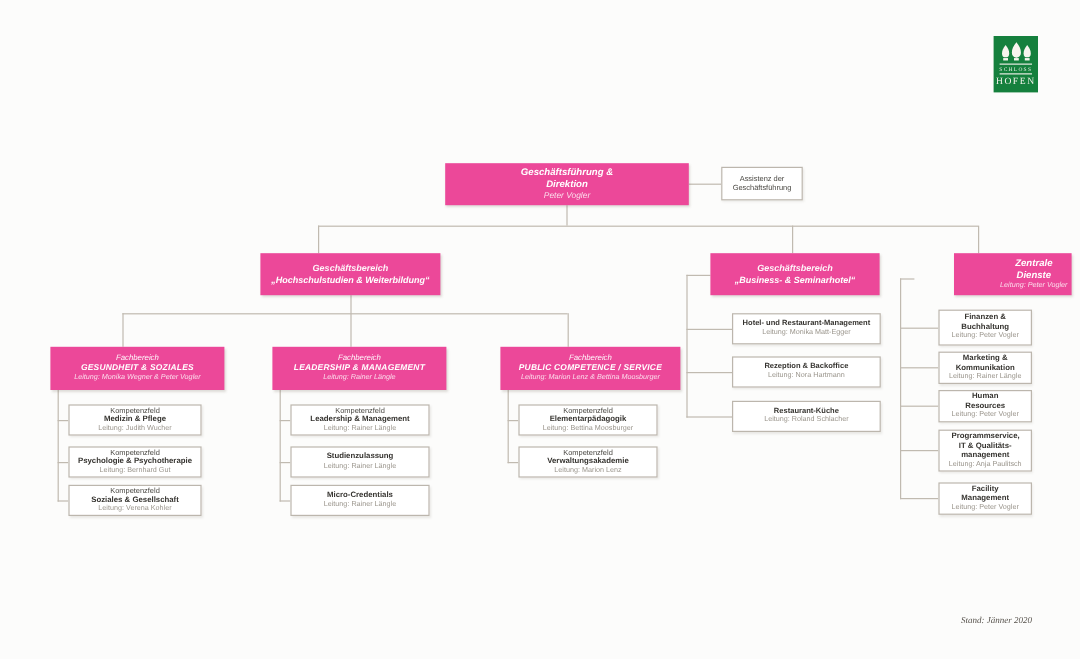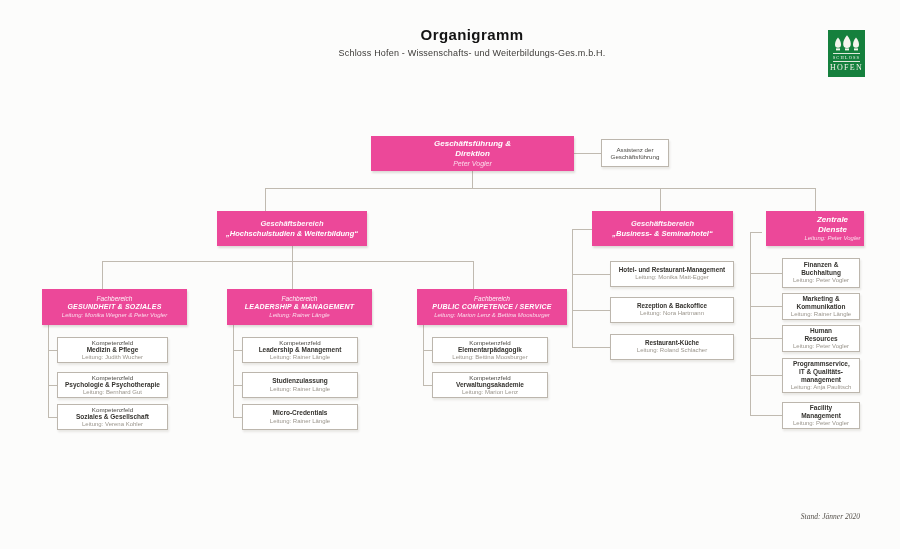--- a/index.html
+++ b/index.html
@@ -46,24 +46,20 @@
   .vl{width:1px;}
   
   .stand{position:absolute;right:40px;top:512px;font-family:"Liberation Serif",serif;
          font-style:italic;font-size:7.5px;color:#55504a;}
 </style>
 </head>
 <body>
 
 <div class="page">
 
-  <div class="header">
-    <div class="title">Organigramm</div>
-    <div class="subtitle">Schloss Hofen - Wissenschafts- und Weiterbildungs-Ges.m.b.H.</div>
-  </div>
 
   <div class="logo">
     <svg width="30" height="16" viewBox="0 0 30 16">
       <g fill="#f7f4ee">
         <path d="M6 2.5 C8 5 9 7.2 9 9.5 A3 3.3 0 0 1 3 9.5 C3 7.2 4 5 6 2.5 Z"></path>
         <rect x="4" y="13.4" width="4" height="2"></rect>
         <path d="M15 0.3 C17.6 3.4 18.8 6 18.8 9 A3.8 4.1 0 0 1 11.2 9 C11.2 6 12.4 3.4 15 0.3 Z"></path>
         <rect x="13" y="13.4" width="4" height="2"></rect>
         <path d="M24 2.5 C26 5 27 7.2 27 9.5 A3 3.3 0 0 1 21 9.5 C21 7.2 22 5 24 2.5 Z"></path>
         <rect x="22" y="13.4" width="4" height="2"></rect>
@@ -121,21 +117,21 @@
   </div>
 
   <div class="box brown division" style="left:217px;top:211px;width:150px;height:35px;">
     <span class="pre">Geschäftsbereich</span>
     <span class="t">„Hochschulstudien &amp; Weiterbildung“</span>
   </div>
   <div class="box brown division" style="left:592px;top:211px;width:141px;height:35px;">
     <span class="pre">Geschäftsbereich</span>
     <span class="t">„Business- &amp; Seminarhotel“</span>
   </div>
-  <div class="box brown zdiv" style="left:766px;top:211px;width:98px;height:35px;padding-left:38px;">
+  <div class="box brown zdiv" style="left:795px;top:211px;width:98px;height:35px;padding-left:38px;">
     <span class="t">Zentrale Dienste</span>
     <span class="l">Leitung: Peter Vogler</span>
   </div>
 
   <div class="box brown fach" style="left:42px;top:289px;width:145px;height:36px;">
     <span class="pre">Fachbereich</span>
     <span class="t">GESUNDHEIT &amp; SOZIALES</span>
     <span class="l">Leitung: Monika Wegner &amp; Peter Vogler</span>
   </div>
   <div class="box brown fach" style="left:227px;top:289px;width:145px;height:36px;">

